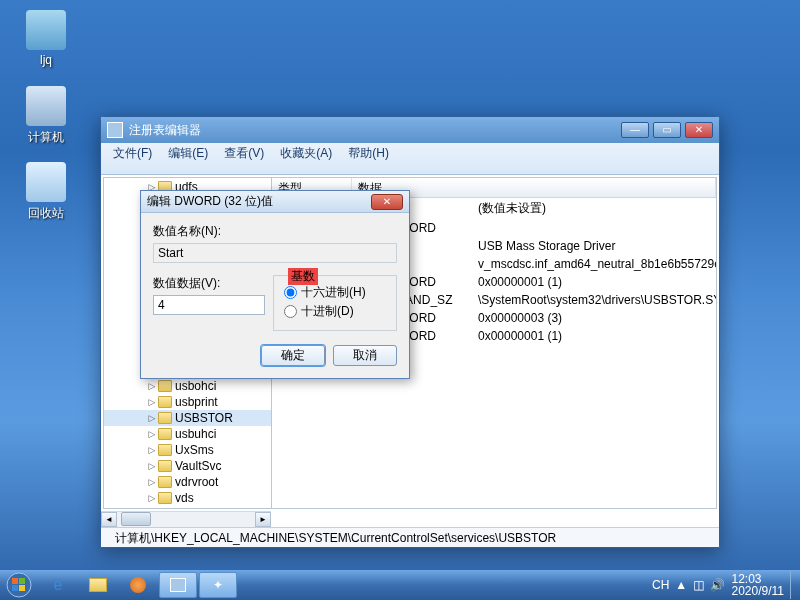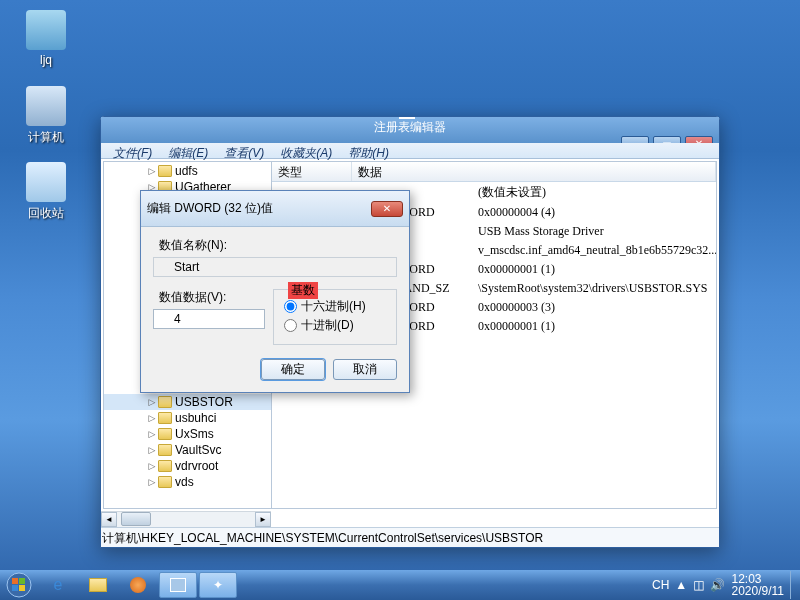--- a/index.html
+++ b/index.html
@@ -13,53 +13,53 @@
   .dicon{position:absolute;width:60px;text-align:center;color:#fff;text-shadow:1px 1px 2px #000;}
   .dicon .glyph{width:40px;height:40px;margin:0 auto 3px;border-radius:4px;}
   
   .taskbar{position:absolute;bottom:0;left:0;right:0;height:30px;background:linear-gradient(#6fa8e5,#3b6fb0 50%,#2a5a98);display:flex;align-items:center;color:#fff;}
   .start{width:38px;height:30px;display:flex;align-items:center;justify-content:center;}
   .tb-icon{width:38px;height:26px;margin:0 1px;display:flex;align-items:center;justify-content:center;border-radius:2px;}
   .tb-right{margin-left:auto;display:flex;align-items:center;gap:6px;padding-right:4px;font-size:11px;}
   .clock{line-height:12px;}
   
   .win{position:absolute;left:100px;top:116px;width:620px;height:432px;background:#fff;border:1px solid #2e5f9e;border-radius:4px 4px 0 0;box-shadow:0 4px 20px rgba(0,0,0,.4);display:flex;flex-direction:column;}
-  .titlebar{height:26px;background:linear-gradient(#7db0e4,#5a92cc);display:flex;align-items:center;padding:0 6px;color:#fff;flex-direction:column;}
+  .titlebar{height:26px;background:linear-gradient(#7db0e4,#5a92cc);display:flex;align-items:center;padding:0 6px;color:#fff;}
   .titlebar .icon{width:16px;height:16px;background:#a8c8e8;border:1px solid #fff;margin-right:6px;}
   .winbtns{margin-left:auto;display:flex;gap:4px;}
   .winbtn{width:28px;height:16px;border:1px solid #2a5a95;border-radius:2px;background:linear-gradient(#b8d4f0,#6fa0d5);font-size:10px;line-height:14px;text-align:center;}
   .winbtn.close{background:linear-gradient(#e48a8a,#c84848);color:#fff;}
-  .menubar{height:16px;background:linear-gradient(#eaf2fb,#d8e8f8);border-bottom:1px solid #a8c0da;display:flex;padding:0 4px;font-style:italic;}
+  .menubar{height:32px;background:linear-gradient(#eaf2fb,#d8e8f8);border-bottom:1px solid #a8c0da;display:flex;padding:0 4px;}
   .menubar span{padding:2px 8px;color:#1a3a6a;}
   .content{flex:1;display:flex;border:1px solid #b8c8da;margin:2px;min-height:0;}
   .tree{width:168px;border-right:1px solid #b8c8da;overflow:hidden;background:#fff;position:relative;}
   .tree-inner{position:absolute;top:-1px;left:0;right:0;padding:2px 0;}
   .node{white-space:nowrap;padding:1px 2px;display:flex;align-items:center;}
   .twist{width:12px;text-align:center;color:#666;font-size:9px;}
   .fld{width:14px;height:12px;background:linear-gradient(#fde9a8,#e8c858);border:1px solid #c8a838;border-radius:1px;margin-right:3px;}
   .node.sel{background:#d4e6f8;}
   .list{flex:1;overflow:hidden;}
   .list-head{display:flex;background:linear-gradient(#fff,#e8eef5);border-bottom:1px solid #c8d8e8;height:20px;}
   .list-head>div{padding:2px 6px;border-right:1px solid #d8e2ec;}
   .list-rows{}
   .row{display:flex;padding:1px 0;}
-  .row>div{padding:1px 6px;white-space:nowrap;overflow:hidden;font-family:Liberation Serif, serif;}
+  .row>div{padding:1px 6px;white-space:nowrap;overflow:hidden;}
   .col-n{width:120px;}.col-t{width:80px;}.col-d{flex:1;}
-  .statusbar{height:20px;border-top:1px solid #c0d0e0;padding:2px 1px;background:#f4f8fc;}
+  .statusbar{height:20px;border-top:1px solid #c0d0e0;padding:2px 14px;background:#f4f8fc;}
   .scrollbar-h{height:16px;background:#eef2f6;border-top:1px solid #d0d8e0;display:flex;}
   .sb-btn{width:16px;background:linear-gradient(#f8faff,#d0dce8);border:1px solid #b0c0d0;font-size:8px;text-align:center;line-height:14px;}
   .sb-track{flex:1;}
   .sb-thumb{height:14px;width:30px;background:linear-gradient(#e8f0f8,#c0d0e0);border:1px solid #a0b0c0;border-radius:2px;margin-left:4px;}
   
   .dlg{position:absolute;left:140px;top:190px;width:270px;background:#f0f0f0;border:1px solid #5a82b8;box-shadow:3px 3px 10px rgba(0,0,0,.35);}
-  .dlg-title{height:36px;background:linear-gradient(#eaf2fb,#c8dcf0);display:flex;align-items:center;padding:8px 6px;border-bottom:1px solid #a8c0d8;}
+  .dlg-title{height:22px;background:linear-gradient(#eaf2fb,#c8dcf0);display:flex;align-items:center;padding:8px 6px;border-bottom:1px solid #a8c0d8;}
   .dlg-close{margin-left:auto;width:32px;height:16px;background:linear-gradient(#e88a7a,#c64838);border:1px solid #8a3020;border-radius:3px;color:#fff;font-size:10px;text-align:center;line-height:14px;}
   .dlg-body{padding:10px 12px 12px;}
-  .dlg-body label{display:block;margin-bottom:3px;margin-left:6px;}
-  .dlg-body input[type=text]{width:112px;border:1px solid #a8b8c8;padding:2px 20px;background:#fff;}
+  .dlg-body label{display:block;margin-bottom:3px;}
+  .dlg-body input[type=text]{width:112px;border:1px solid #a8b8c8;padding:2px 4px;background:#fff;}
   .ro{background:#f0f0f0 !important;border:1px solid #c8d0d8 !important;}
   .dlg-row2{display:flex;margin-top:12px;}
   .grp{border:1px solid #c8d0d8;padding:6px 10px 8px;position:relative;}
   .grp .legend{position:absolute;top:-8px;left:14px;background:#ef4444;padding:0 3px;}
   .radio-row{display:flex;align-items:center;margin:2px 0;}
   .radio-row input{margin-right:4px;}
   .dlg-btns{display:flex;justify-content:flex-end;gap:8px;margin-top:14px;}
   .dlg-btns button{width:64px;height:21px;border:1px solid #7a98b8;border-radius:3px;background:linear-gradient(#f8fbff,#dce8f4);}
   .dlg-btns button:first-child{box-shadow:0 0 0 1px #5a9be0;}
 </style>
@@ -179,21 +179,20 @@
       </div>
       <div class="list-rows" id="rows">
           <div class="row">
             <div class="col-n"></div>
             <div class="col-t"></div>
             <div class="col-d">(数值未设置)</div>
           </div>
           <div class="row">
             <div class="col-n"></div>
             <div class="col-t">WORD</div>
-            <div class="col-d">0x00000004 (4)</div>
           </div>
           <div class="row">
             <div class="col-n"></div>
             <div class="col-t"></div>
             <div class="col-d">USB Mass Storage Driver</div>
           </div>
           <div class="row">
             <div class="col-n"></div>
             <div class="col-t"></div>
             <div class="col-d">v_mscdsc.inf_amd64_neutral_8b1e6b55729c32...</div>

